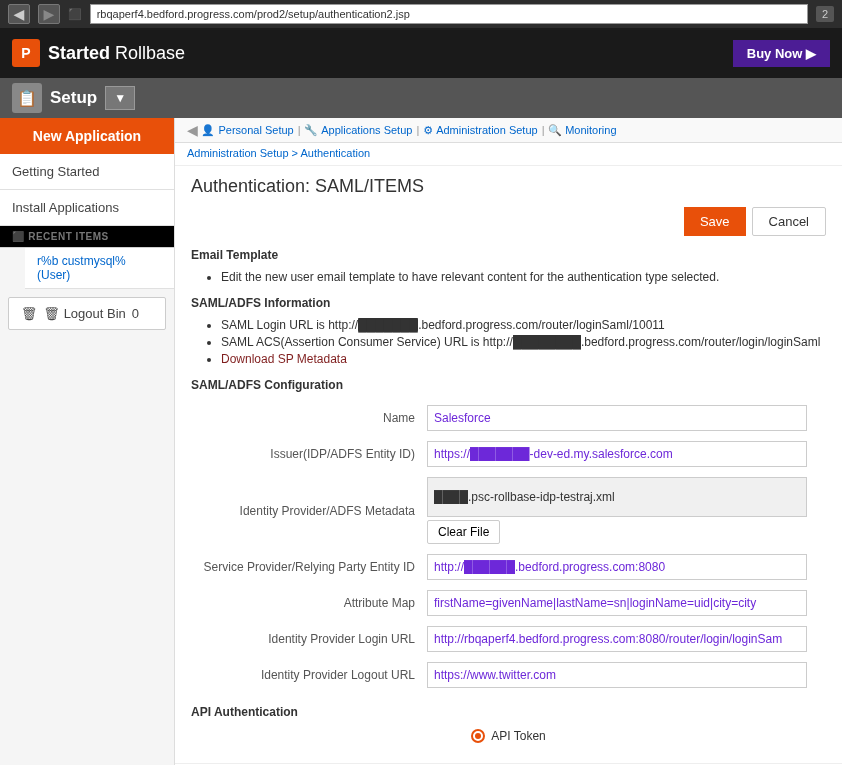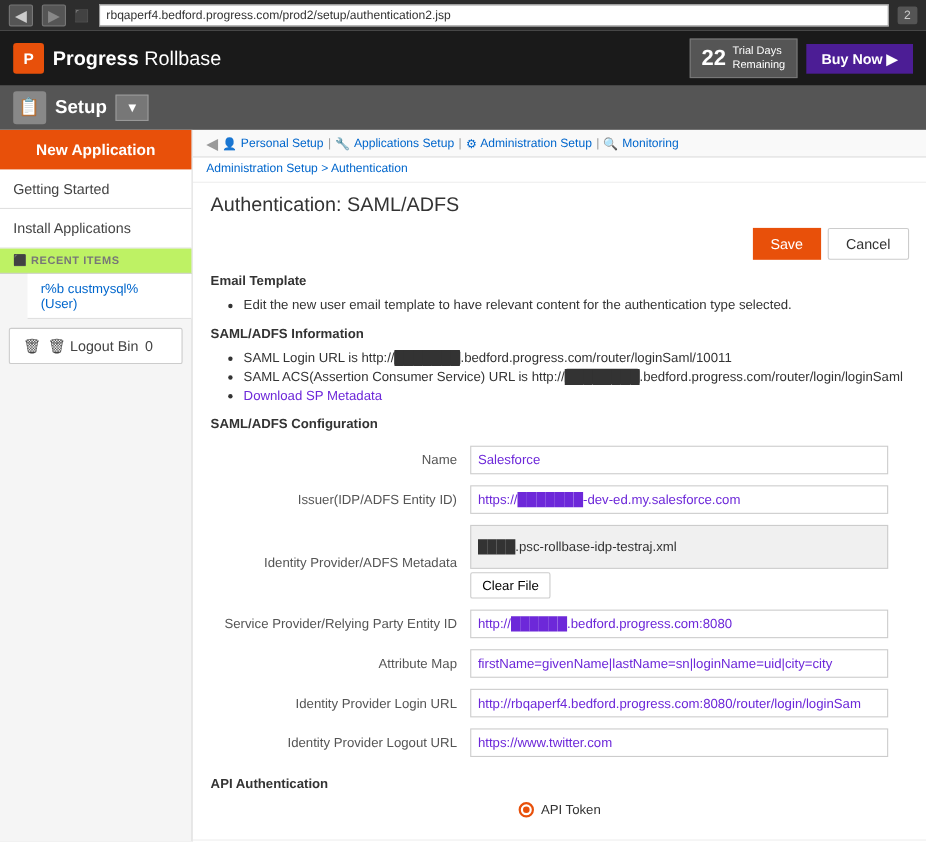--- a/index.html
+++ b/index.html
@@ -167,21 +167,21 @@
     }
     .sidebar-item {
       padding: 10px 12px;
       border-bottom: 1px solid #e0e0e0;
       cursor: pointer;
       font-size: 13px;
       color: #444;
       background: white;
     }
     .sidebar-section-header {
-      background: #bef264;
+      background: #000000;
       padding: 5px 12px;
       font-size: 10px;
       font-weight: bold;
       color: #777;
       text-transform: uppercase;
       letter-spacing: 0.5px;
       border-bottom: 1px solid #d0d0d0;
       display: flex;
       align-items: center;
       gap: 4px;
@@ -301,21 +301,21 @@
       color: #333;
     }
     .info-bullet li { margin-bottom: 3px; }
     .redacted {
       background: #333;
       color: #333;
       border-radius: 2px;
       display: inline-block;
       min-width: 60px;
     }
-    .link-text { color: #6d28d9; cursor: pointer; }
+    .link-text { color: #7f1d1d; cursor: pointer; }
 
     
     .form-table {
       width: 100%;
       border-collapse: collapse;
       margin-top: 6px;
     }
     .form-table tr td {
       padding: 5px 6px;
       vertical-align: middle;
@@ -400,27 +400,23 @@
   <div class="nav-btn">◀</div>
   <div class="nav-btn" style="color:#888;">▶</div>
   <div style="color:#aaa;font-size:11px;">⬛</div>
   <input class="address-bar" type="text" value="rbqaperf4.bedford.progress.com/prod2/setup/authentication2.jsp" style="">
   <span class="tab-indicator">2</span>
 </div>
 
 <div class="header">
   <div class="logo-area">
     <div class="logo-icon">P</div>
-    <span class="logo-text"><span>Progress</span> <span style="font-weight:300;">Rollbase</span></span>
+    <span class="logo-text"><span>Started</span> <span style="font-weight:300;">Rollbase</span></span>
   </div>
   <div class="trial-area">
-    <div class="trial-box">
-      <span class="trial-days">22</span>
-      <span style="font-size:10px;line-height:1.3;">Trial Days<br>Remaining</span>
-    </div>
     <button class="buy-now-btn">Buy Now ▶</button>
   </div>
 </div>
 
 <div class="setup-bar">
   <div class="setup-icon">📋</div>
   <span class="setup-title">Setup</span>
   <button class="setup-dropdown">▼</button>
 </div>
 
@@ -465,21 +461,21 @@
     </div>
 
     <div class="breadcrumb-path">
       <span class="link-text">Administration Setup</span>
       <span> &gt; </span>
       <span>Authentication</span>
     </div>
 
     <div class="page-content">
 
-      <h1 class="page-title">Authentication: SAML/ADFS</h1>
+      <h1 class="page-title">Authentication: SAML/ITEMS</h1>
 
       <div class="action-bar">
         <button class="btn-save">Save</button>
         <button class="btn-cancel">Cancel</button>
       </div>
 
       <div class="section-title">Email Template</div>
       <ul class="info-bullet">
         <li>Edit the new user email template to have relevant content for the authentication type selected.</li>
       </ul>

